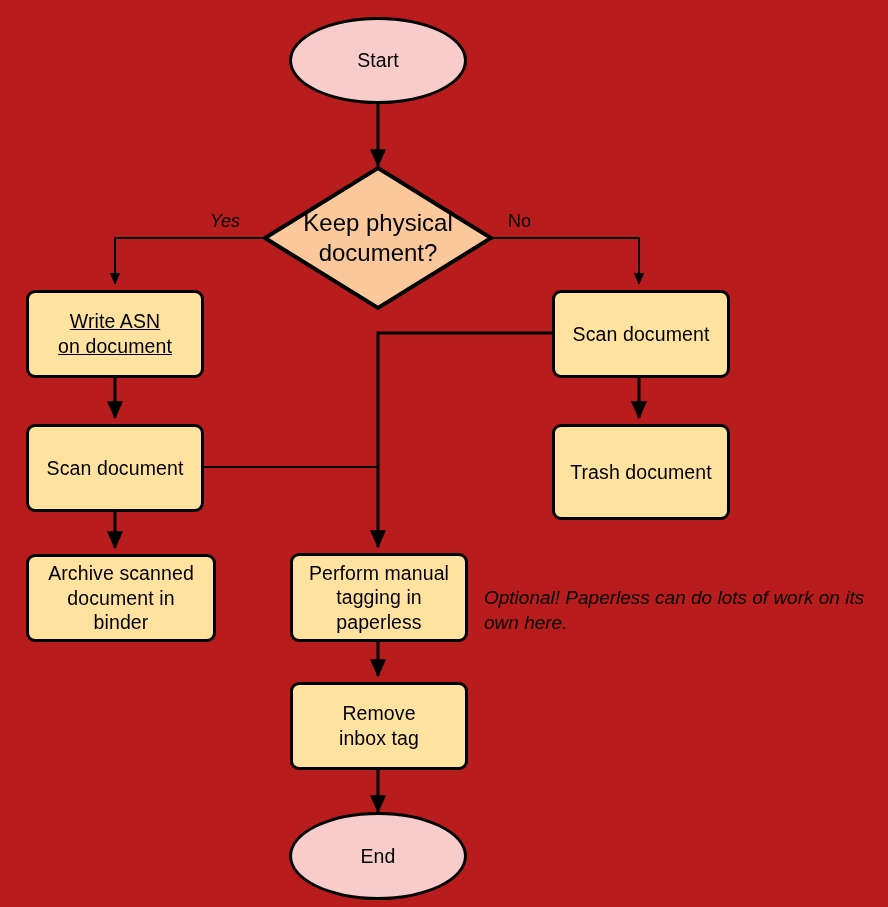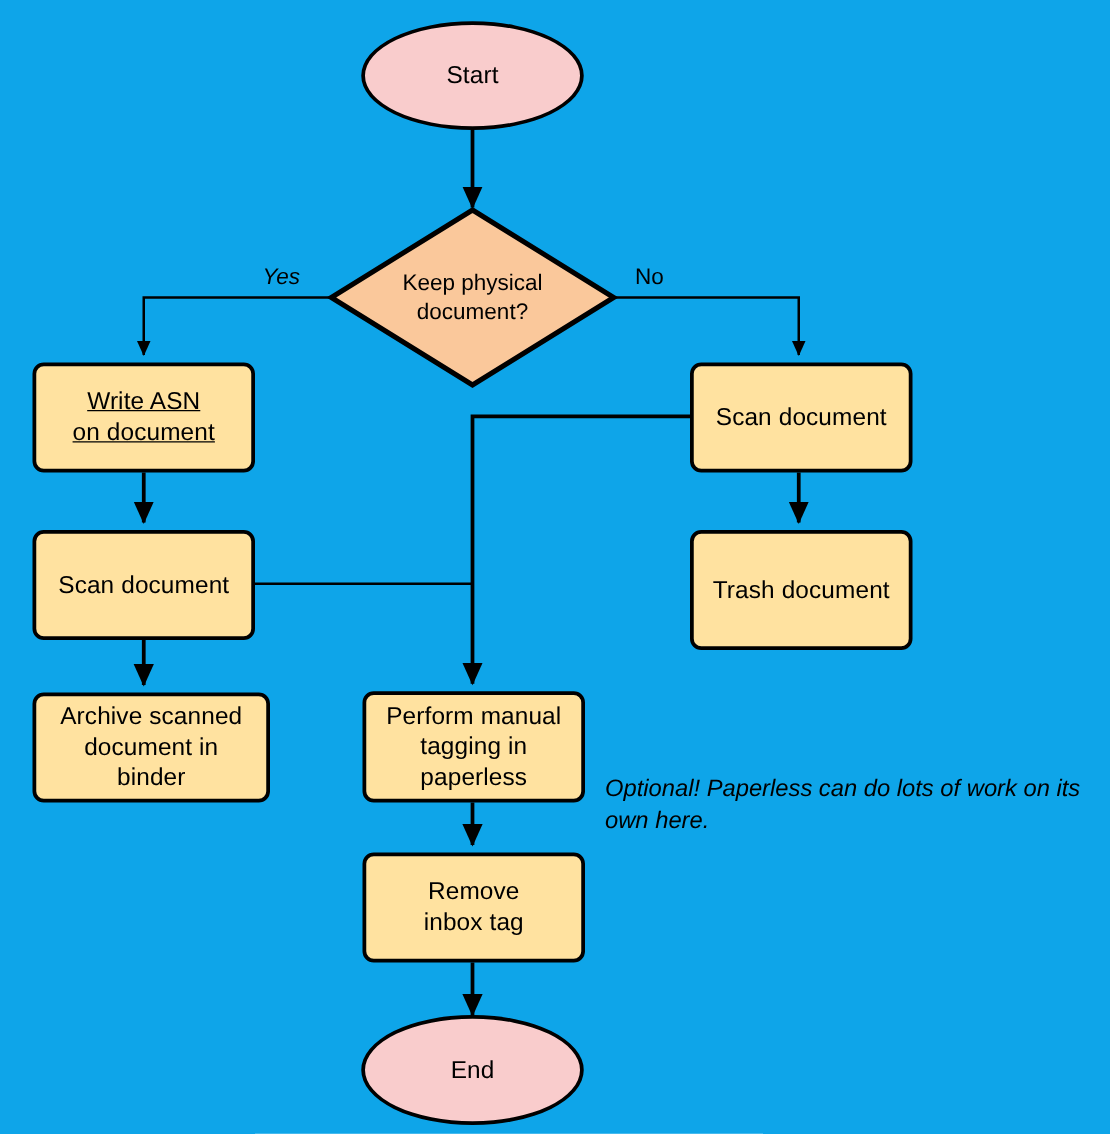--- a/index.html
+++ b/index.html
@@ -12,21 +12,21 @@
     width: 888px;
     height: 907px;
     overflow: hidden;
     font-family: "Liberation Sans", sans-serif;
     color: #000000;
   }
   #flowchart-root {
     position: relative;
     width: 888px;
     height: 907px;
-    background: #0ea5e9;
+    background: #b91c1c;
   }
   #edges-layer {
     position: absolute;
     left: 0;
     top: 0;
     width: 888px;
     height: 907px;
   }
   .node {
     position: absolute;
@@ -124,21 +124,21 @@
       <path d="M378,168 L491,238 L378,308 L265,238 Z" fill="#fac89b" stroke="#000000" stroke-width="4" stroke-linejoin="miter"></path>
     </g>
   </svg>
 
   <div class="node terminator" style="left:289px; top:17px; width:178px; height:87px;">
     <span>Start</span>
   </div>
 
   <div style="position:absolute; left:265px; top:168px; width:226px; height:140px;
               display:flex; align-items:center; justify-content:center; text-align:center;
-              font-size:18px; line-height:1.26; white-space:pre-line; z-index:3;">
+              font-size:24px; line-height:1.26; white-space:pre-line; z-index:3;">
     <span>Keep physical
 document?</span>
   </div>
 
   <div class="edge-label" style="left:210px; top:212px;font-style:italic;">Yes</div>
   <div class="edge-label" style="left:508px; top:212px;">No</div>
 
   <div class="node process" style="left:26px; top:290px; width:178px; height:88px;text-decoration:underline;">
     <span>Write ASN
 on document</span>
@@ -170,15 +170,15 @@
 
   <div class="node process" style="left:290px; top:682px; width:178px; height:88px;">
     <span>Remove
 inbox tag</span>
   </div>
 
   <div class="node terminator" style="left:289px; top:812px; width:178px; height:88px;">
     <span>End</span>
   </div>
 
-  <div class="annotation" style="left:484px; top:586px; width:396px;margin-top:34px;">Optional! Paperless can do lots of work on its own here.</div>
+  <div class="annotation" style="left:484px; top:586px; width:396px;">Optional! Paperless can do lots of work on its own here.</div>
 
 </div>
 
 </body></html>

